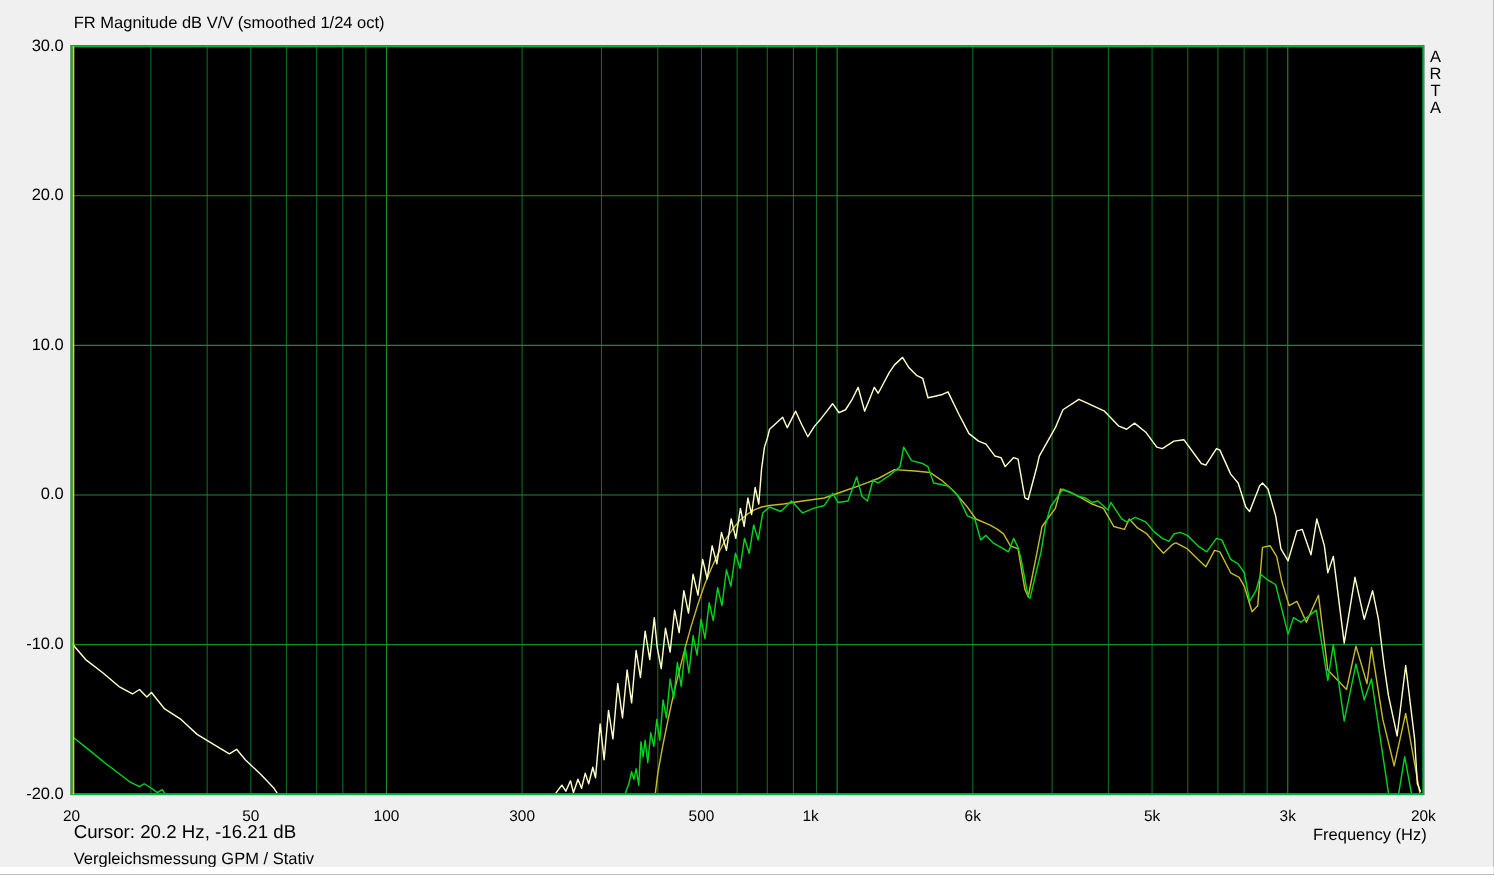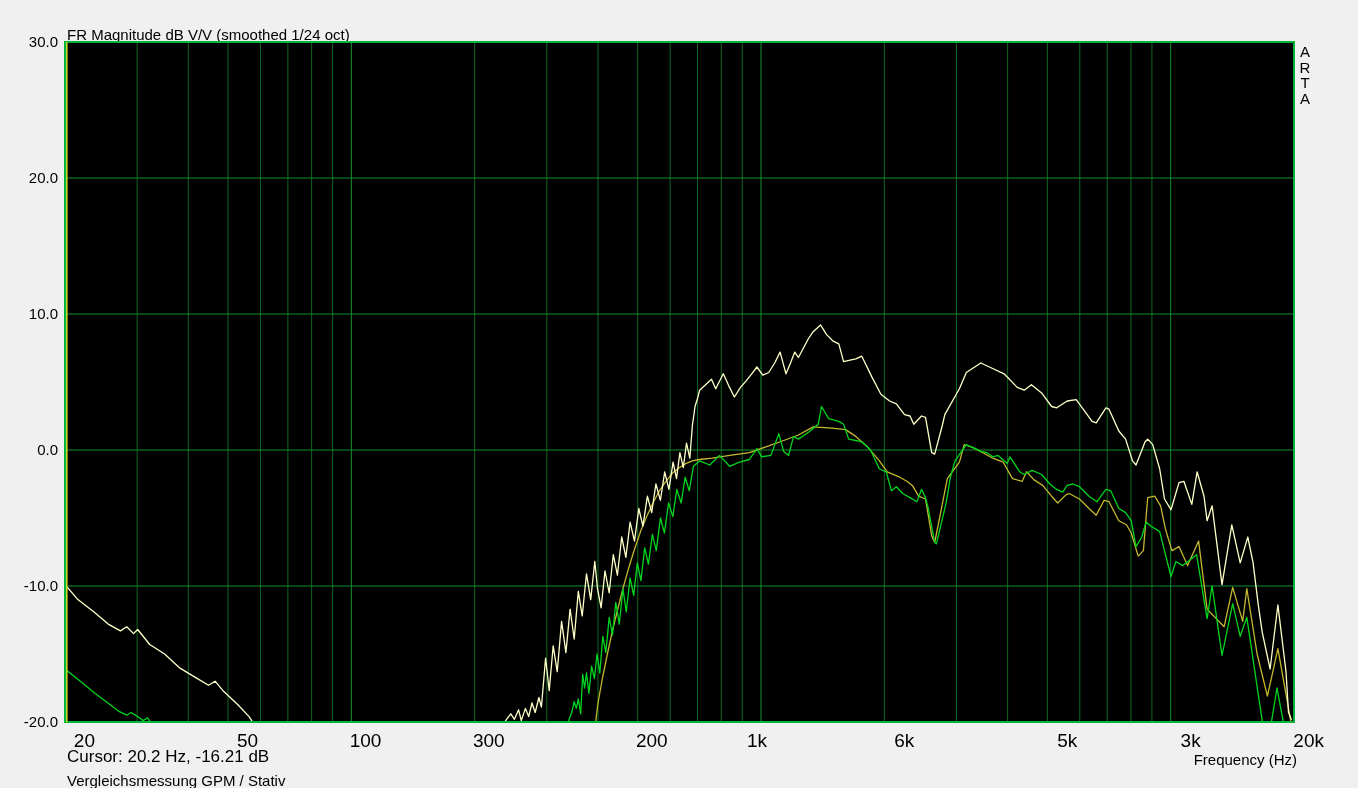--- a/index.html
+++ b/index.html
@@ -3,25 +3,25 @@
 <meta charset="utf-8">
 <style>
   html,body{margin:0;padding:0;}
   body{
     width:1358px;height:795px;overflow:hidden;
     background:#f0f0f0;
     font-family:"Liberation Sans",sans-serif;
     color:#000;position:relative;
   }
   .abs{position:absolute;}
-  .title{left:67px;top:26px;font-size:15px;white-space:nowrap;}
+  .title{left:67px;top:12px;font-size:15px;white-space:nowrap;}
   .watermark{left:1298px;top:44px;font-size:15px;line-height:15.7px;white-space:pre-line;text-align:center;width:14px;}
   #plot{left:64px;top:41px;}
   .ytick{position:absolute;right:1300px;width:60px;text-align:right;font-size:15px;height:16px;line-height:16px;}
-  .xtick{position:absolute;top:733px;width:60px;text-align:right;font-size:19px;height:16px;line-height:16px;}
+  .xtick{position:absolute;top:733px;width:60px;text-align:center;font-size:14px;height:16px;line-height:16px;}
   .freqlabel{top:751px;right:61px;font-size:15px;}
   .cursor-readout{left:67px;top:747px;font-size:17px;}
   .measure{left:67px;top:772px;font-size:15px;}
   .bottomedge{left:0;top:788px;width:1358px;height:7px;background:#ffffff;}
 </style>
 </head>
 <body>
 
 <div>
   <div class="abs title">FR Magnitude dB V/V (smoothed 1/24 oct)</div>
@@ -80,21 +80,21 @@
       <div class="ytick" style="top: 306px;">10.0</div>
       <div class="ytick" style="top: 442px;">0.0</div>
       <div class="ytick" style="top: 578px;">-10.0</div>
       <div class="ytick" style="top: 714px;">-20.0</div>
     </div>
   <div id="xlabels">
       <div class="xtick" style="left: 35px;">20</div>
       <div class="xtick" style="left: 198.023px;">50</div>
       <div class="xtick" style="left: 321.345px;">100</div>
       <div class="xtick" style="left: 444.667px;">300</div>
-      <div class="xtick" style="left: 607.689px;">200</div>
+      <div class="xtick" style="left: 607.689px;">500</div>
       <div class="xtick" style="left: 707px;">1k</div>
       <div class="xtick" style="left: 854.333px;">6k</div>
       <div class="xtick" style="left: 1017.36px;">5k</div>
       <div class="xtick" style="left: 1140.68px;">3k</div>
       <div class="xtick" style="left: 1264px;">20k</div>
     </div>
 
   <div class="abs freqlabel">Frequency (Hz)</div>
   <div class="abs cursor-readout">Cursor: 20.2 Hz, -16.21 dB</div>
   <div class="abs measure">Vergleichsmessung GPM / Stativ</div>

